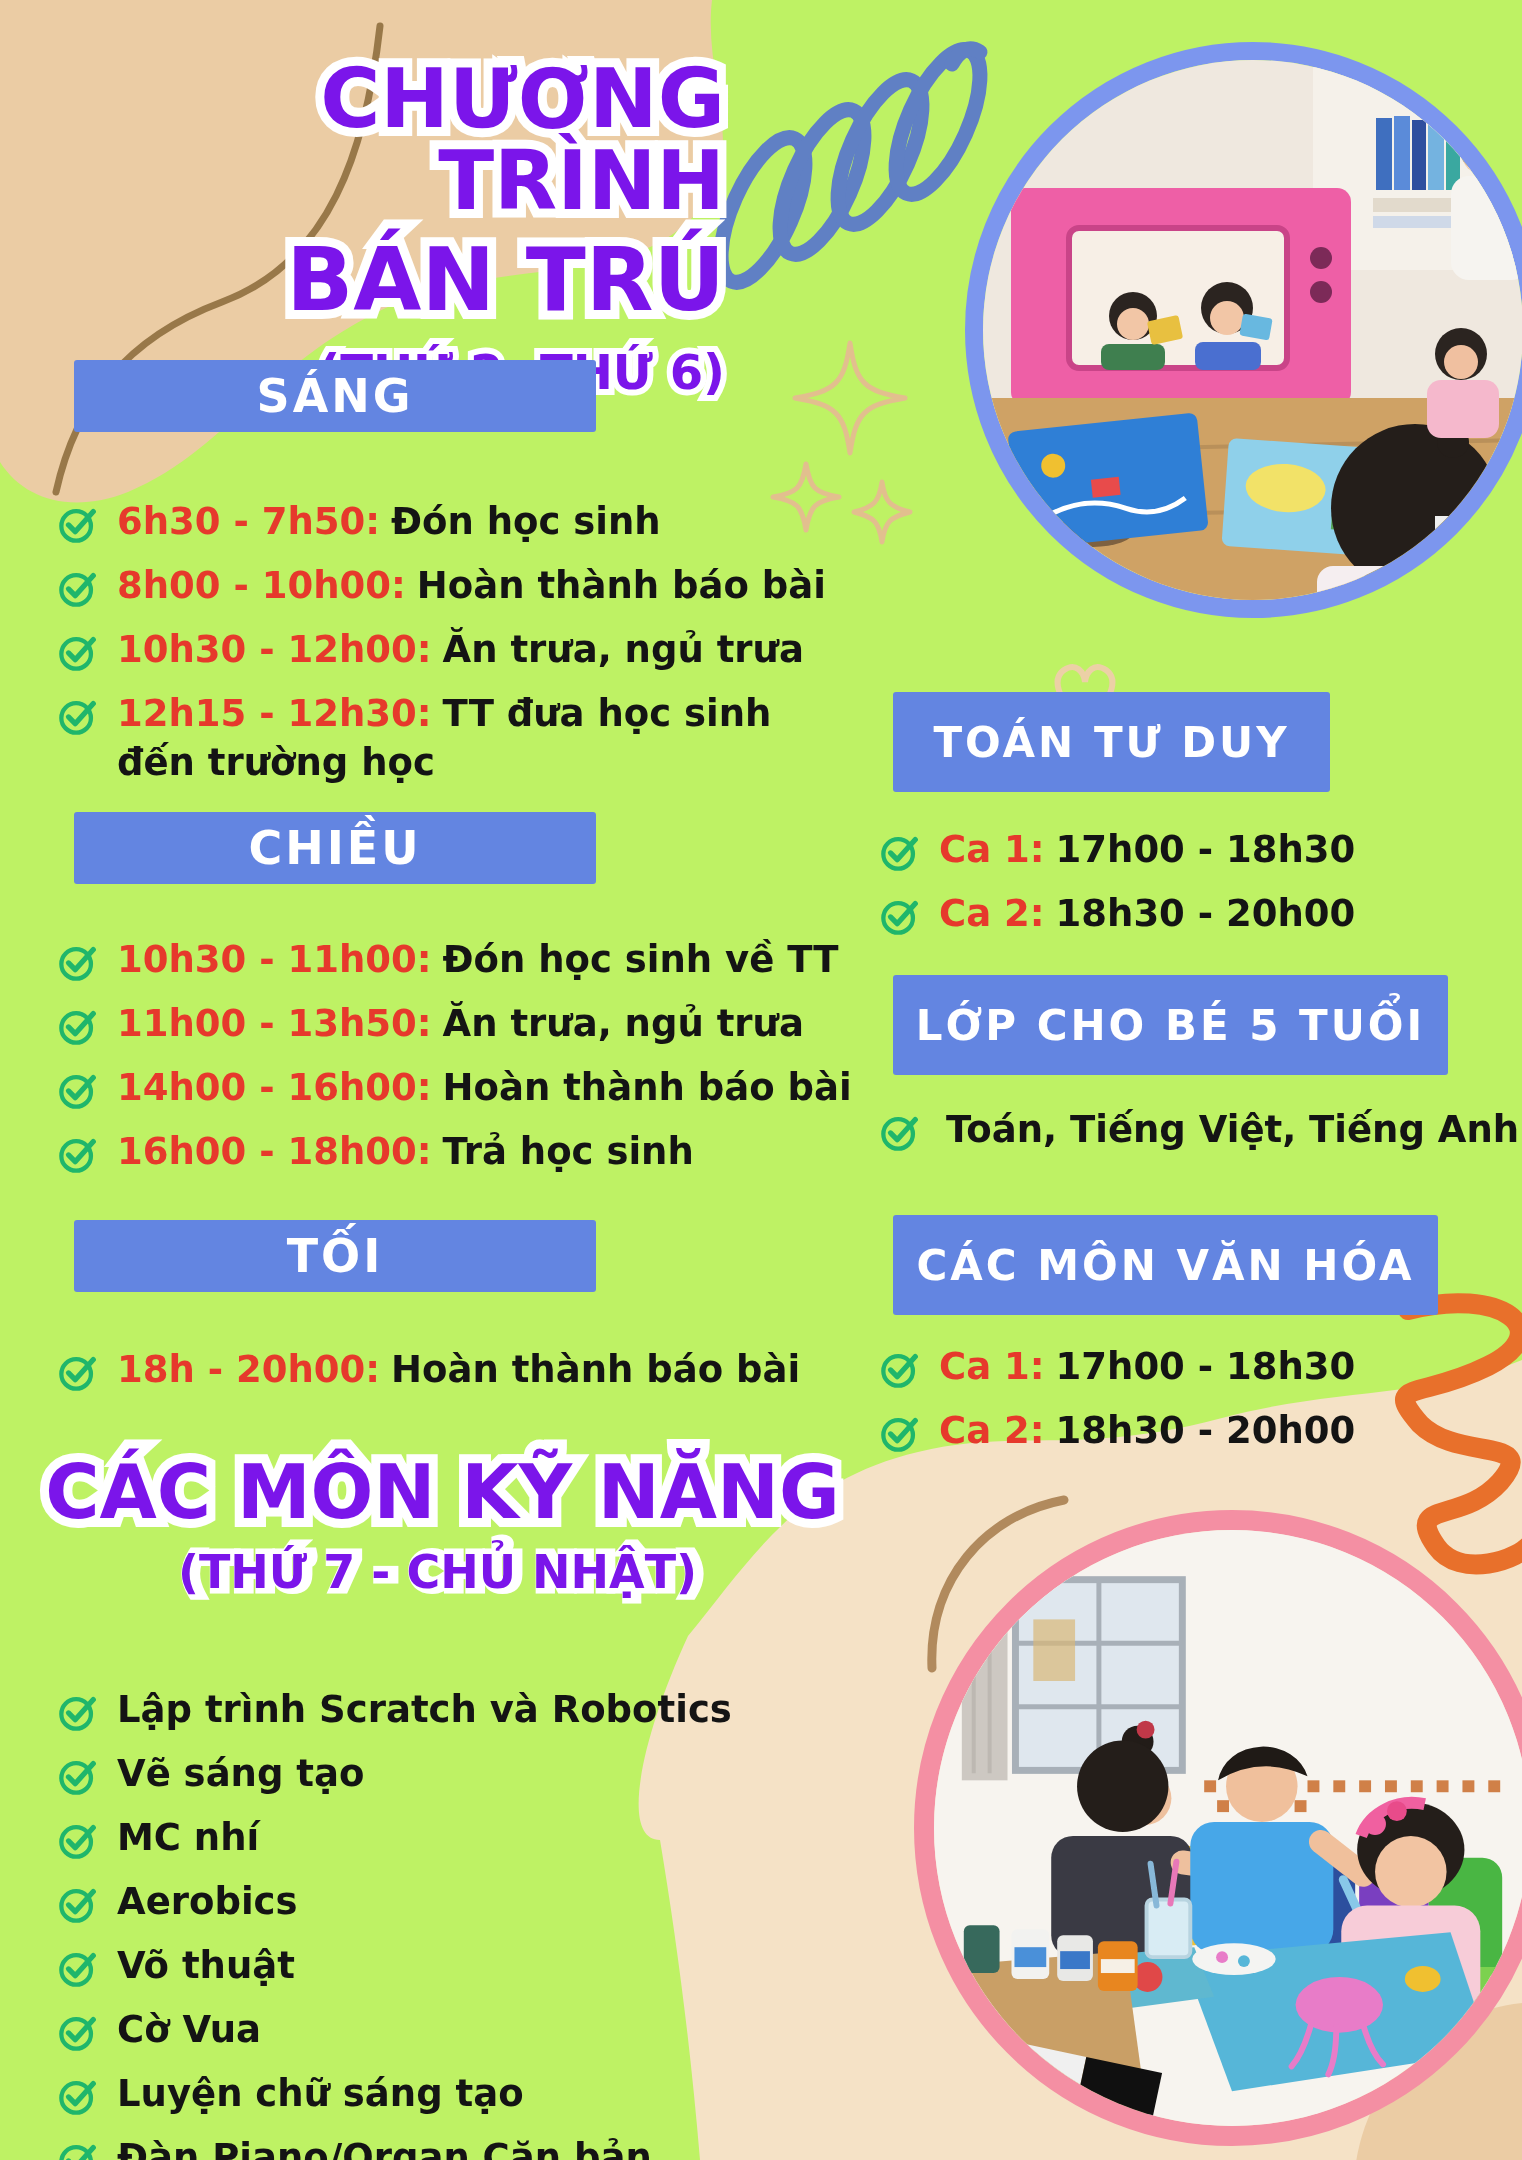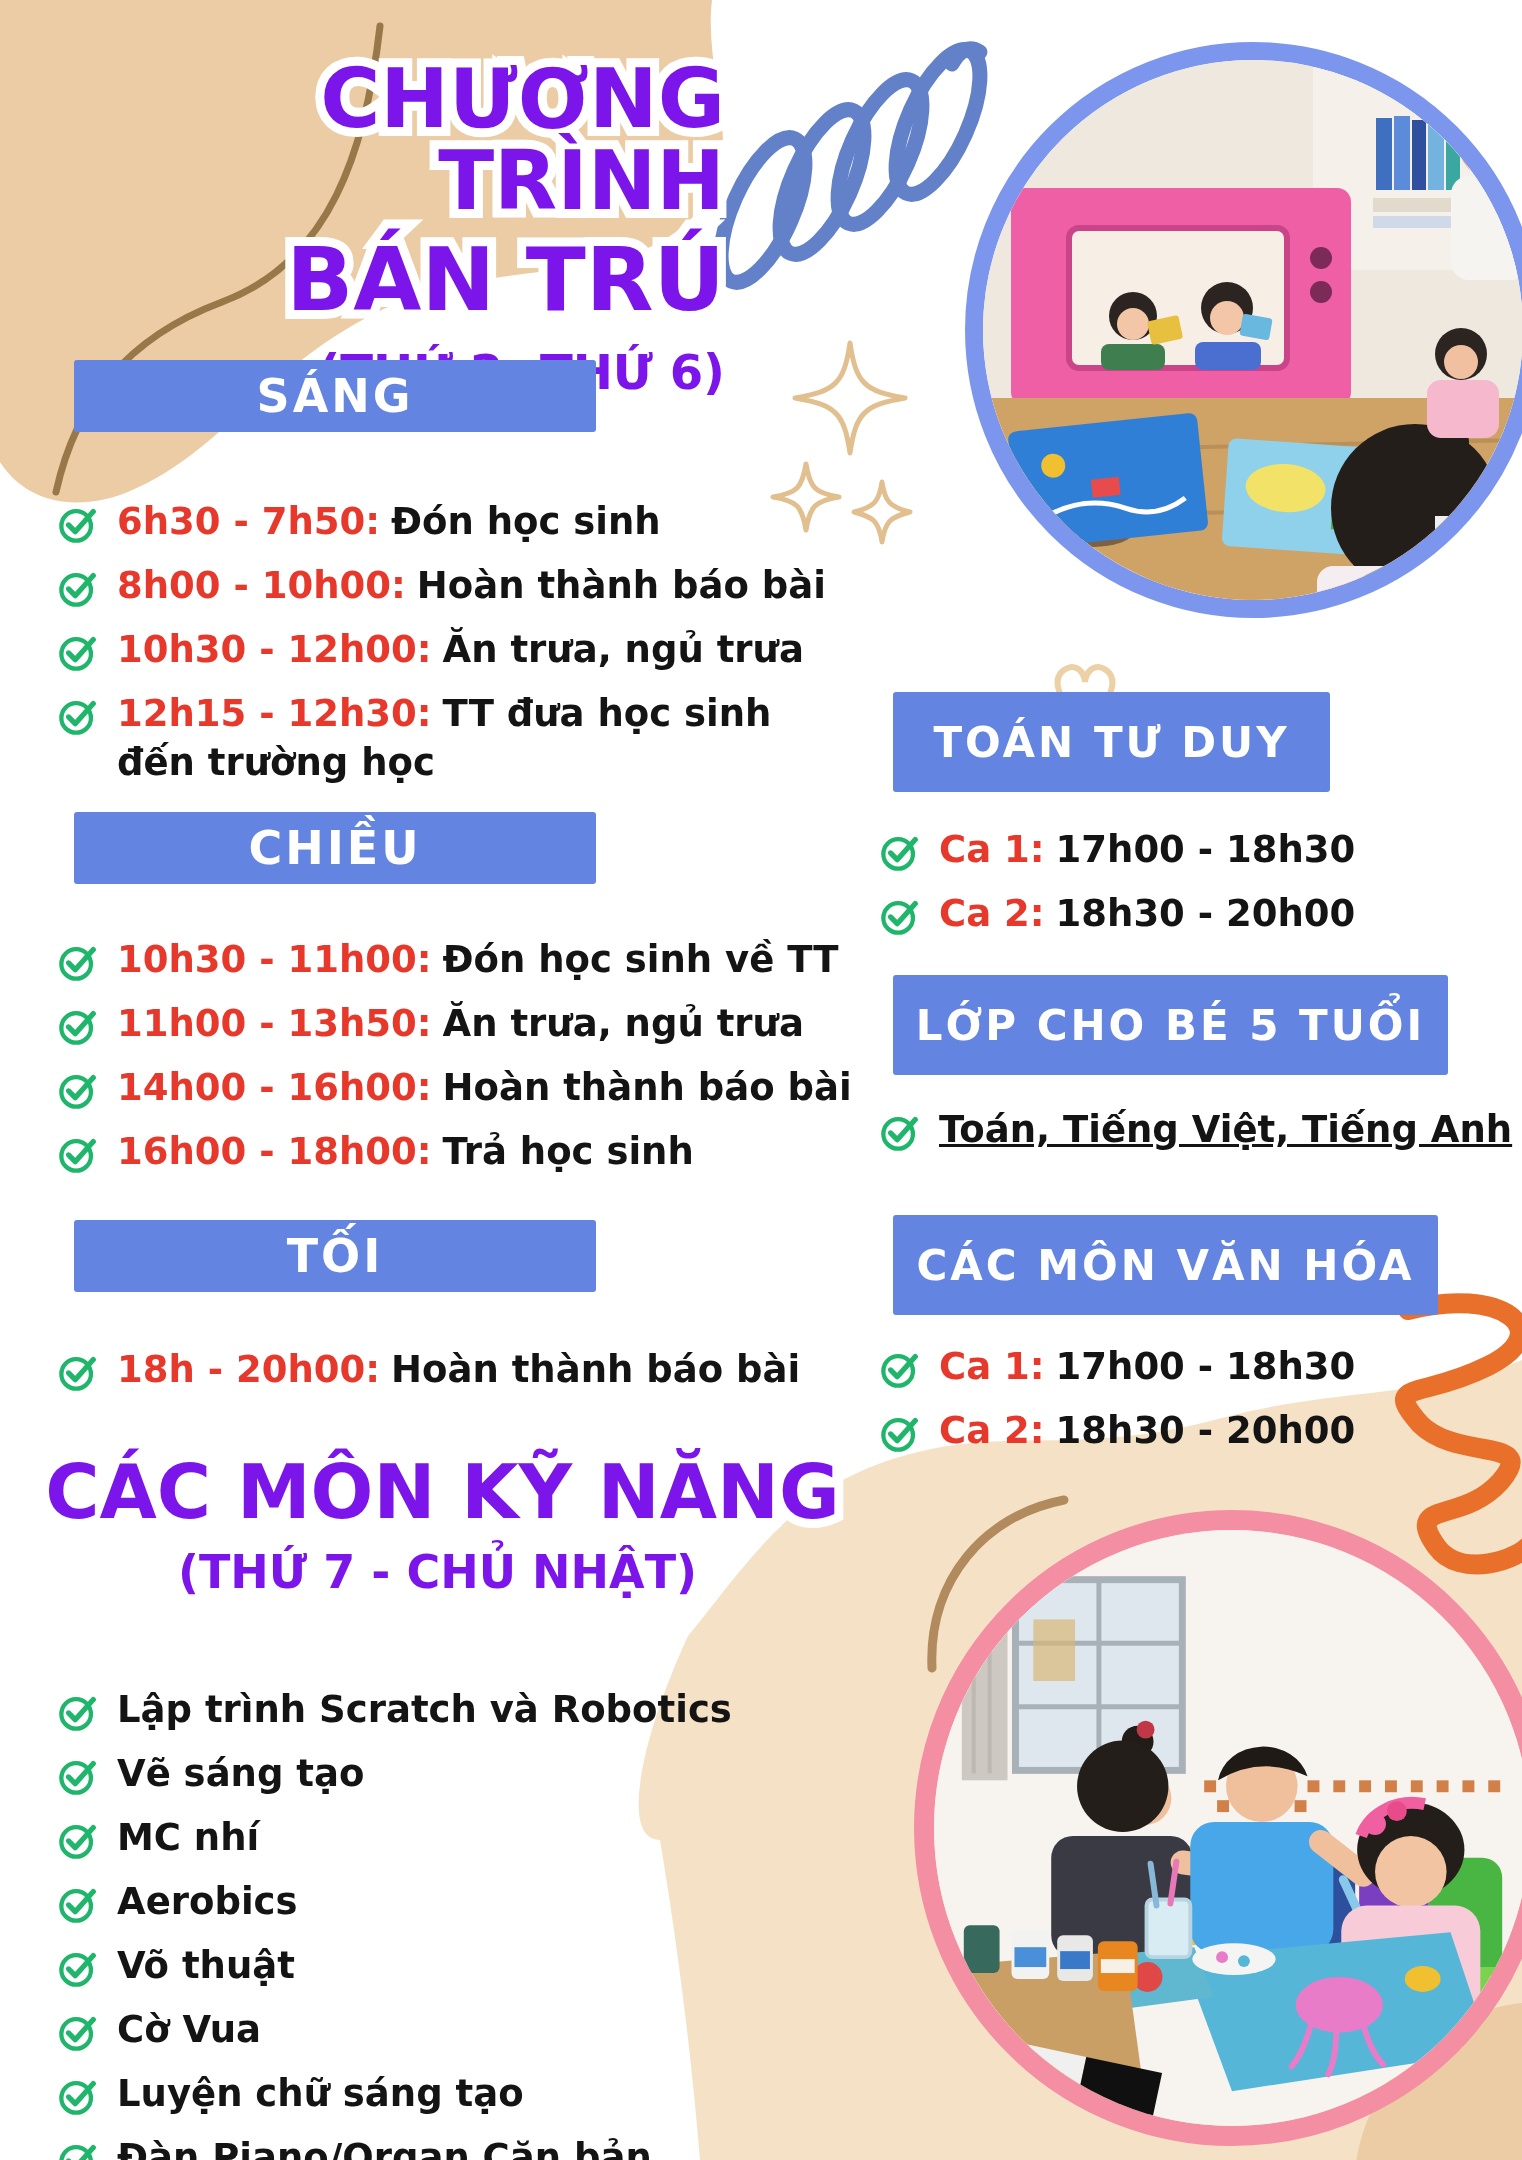--- a/index.html
+++ b/index.html
@@ -1,18 +1,18 @@
 <!DOCTYPE html>
 <html><head>
 <meta charset="utf-8">
 <style>
   html,body{margin:0;padding:0;background:#efe2cc;}
   .page{
     position:relative;width:1522px;height:2160px;margin:0 auto;
-    background:#ffffff;overflow:hidden;
+    background:#bef264;overflow:hidden;
     font-family:"DejaVu Sans","Liberation Sans",sans-serif;
     font-weight:700;
   }
   .decor{position:absolute;inset:0;width:1522px;height:2160px;z-index:1;}
   
   .otext{position:relative;z-index:0;color:#7b15ea;}
   .otext::before{
     content:attr(data-text);position:absolute;inset:0;z-index:-1;
     color:transparent;-webkit-text-stroke:18px #ffffff;
   }
@@ -257,21 +257,21 @@
       <div><span class="time">Ca 2:</span><span class="desc">18h30 - 20h00</span></div>
     </div>
   </div>
 
   <div class="hbox right" style="top:975px;width:555px;">LỚP CHO BÉ 5 TUỔI</div>
   <div class="list" style="left:880px;top:1108px;">
     <div class="row">
       <svg class="check" viewBox="0 0 44 44">
           <use href="#chk"></use>
         </svg>
-      <div><span class="desc" style="margin-left:0;text-decoration:underline;">Toán, Tiếng Việt, Tiếng Anh</span></div>
+      <div><span class="desc" style="margin-left:7px;">Toán, Tiếng Việt, Tiếng Anh</span></div>
     </div>
   </div>
 
   <div class="hbox right" style="top:1215px;width:545px;">CÁC MÔN VĂN HÓA</div>
   <div class="list" style="left:880px;top:1345px;">
     <div class="row">
       <svg class="check" viewBox="0 0 44 44">
           <use href="#chk"></use>
         </svg>
       <div><span class="time">Ca 1:</span><span class="desc">17h00 - 18h30</span></div>

